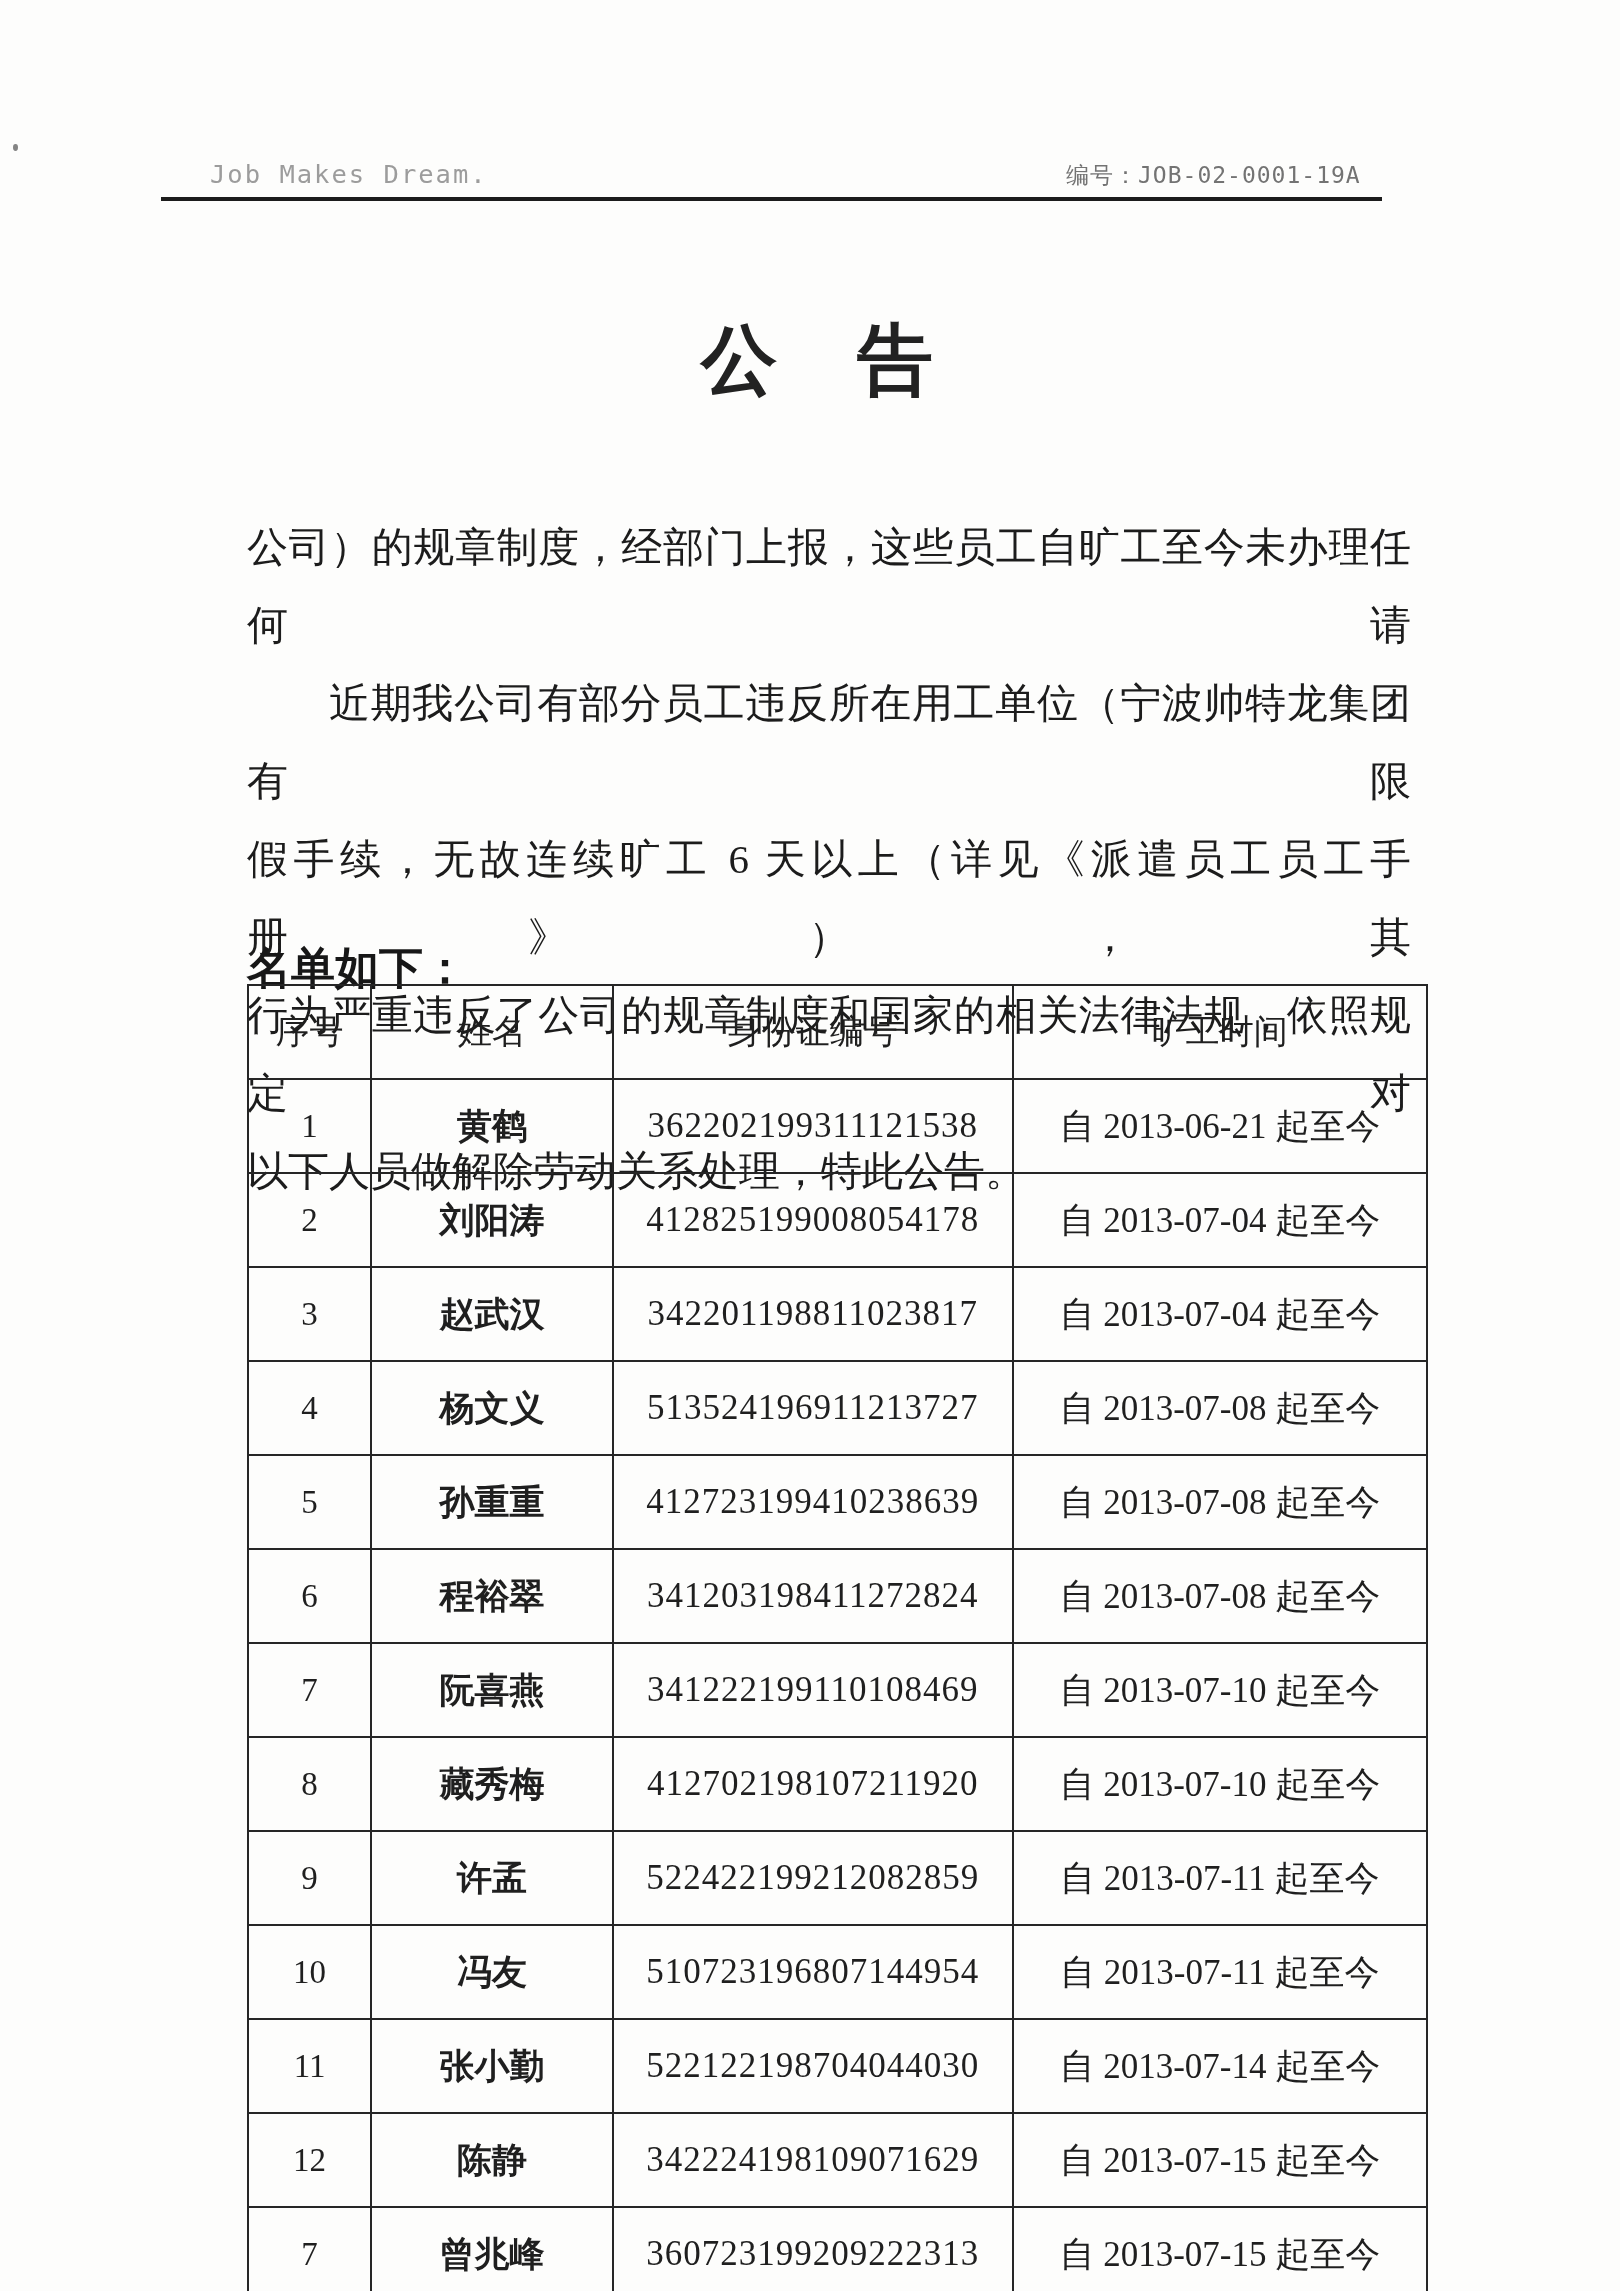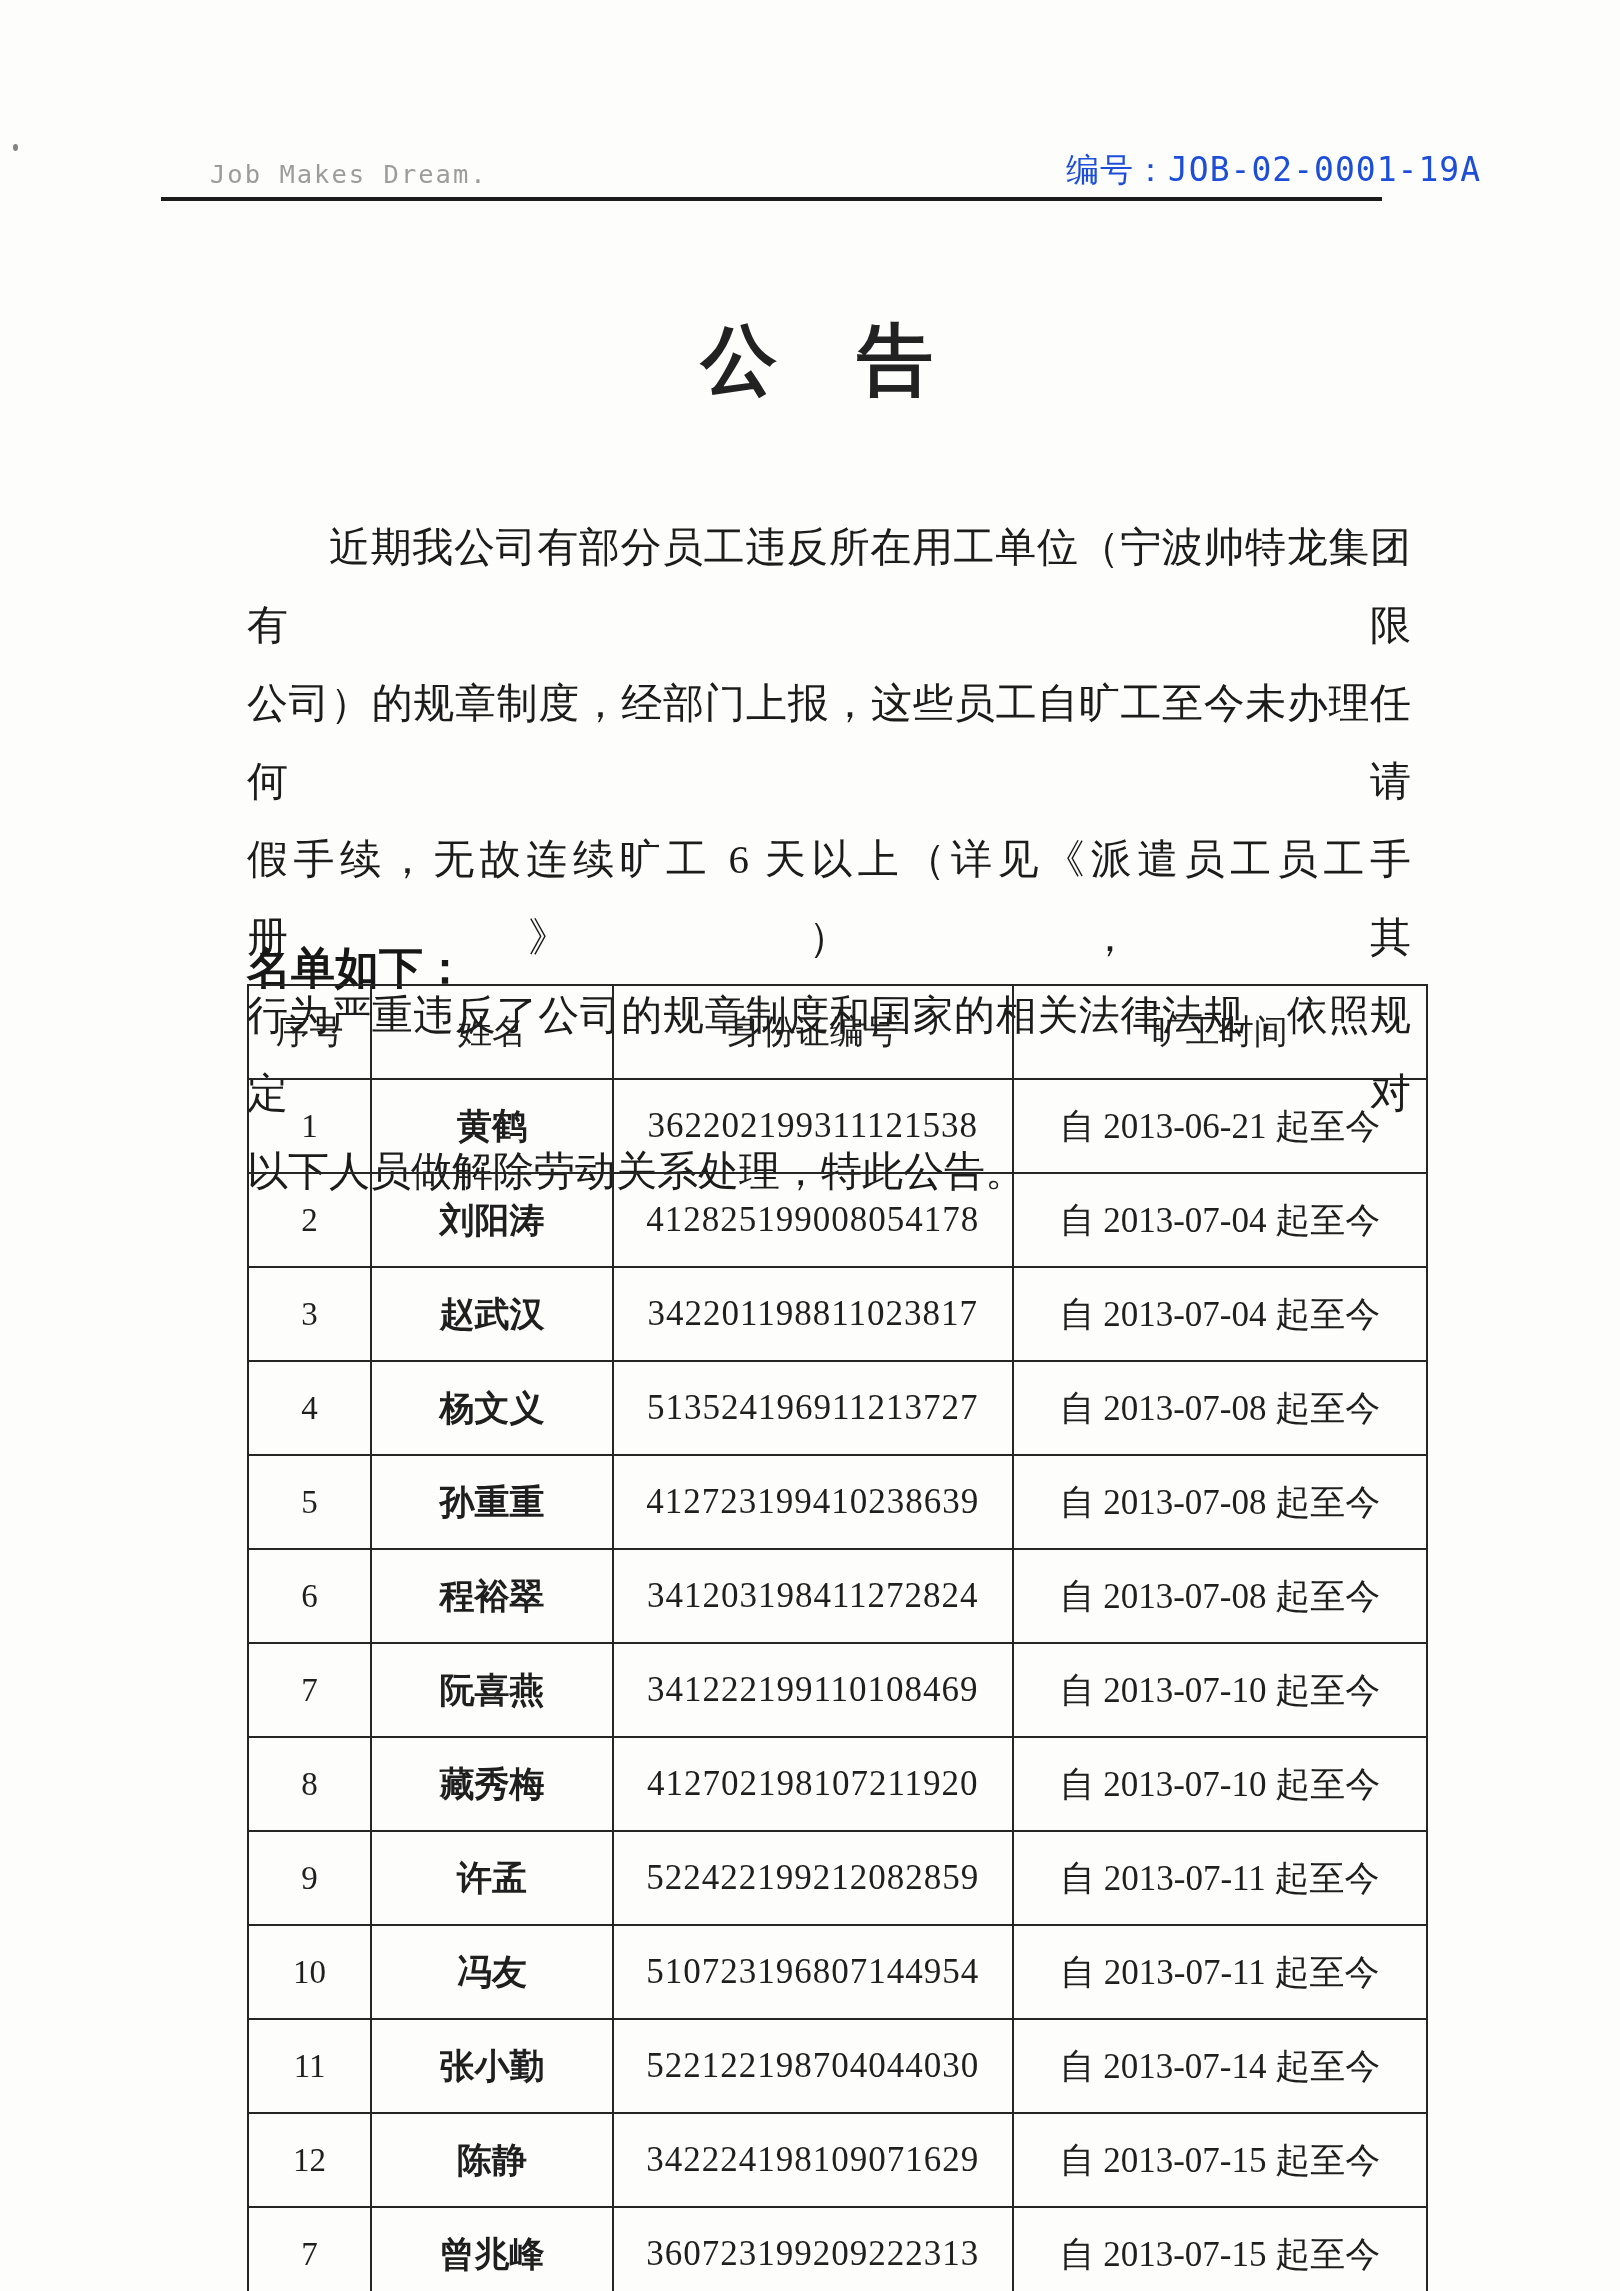--- a/index.html
+++ b/index.html
@@ -17,23 +17,23 @@
     width:4.9px;height:6.9px;border-radius:50%;
     background:#6f6f6f;opacity:.85;
   }
   .header-slogan{
     position:absolute;left:210px;top:159px;
     font-family:"DejaVu Sans Mono","Liberation Mono",monospace;
     font-size:25.5px;color:#9c9c9c;letter-spacing:2px;
     white-space:pre;
   }
   .header-docnum{
-    position:absolute;left:1066px;top:148px;
+    position:absolute;left:1066px;top:160px;
     font-family:"DejaVu Sans Mono","Liberation Mono",monospace;
-    font-size:33px;color:#1d4ed8;letter-spacing:1px;
+    font-size:23px;color:#737373;letter-spacing:1px;
     white-space:pre;
   }
   .header-rule{
     position:absolute;left:161px;top:197px;
     width:1221px;height:3.9px;background:#1c1c1c;
   }
   .doc-title{
     position:absolute;left:0;top:310px;width:100%;
     margin:0;text-align:center;
     font-size:76px;font-weight:bold;letter-spacing:2px;
@@ -88,22 +88,22 @@
 
   <span class="header-slogan">Job Makes Dream.</span>
 
   <span class="header-docnum">编号：JOB-02-0001-19A</span>
 
   <div class="header-rule"></div>
 
   <h1 class="doc-title">公　告</h1>
 
   <div class="body-text">
+      <div class="body-line">公司）的规章制度，经部门上报，这些员工自旷工至今未办理任何请</div>
       <div class="body-line first">近期我公司有部分员工违反所在用工单位（宁波帅特龙集团有限</div>
-      <div class="body-line">公司）的规章制度，经部门上报，这些员工自旷工至今未办理任何请</div>
       <div class="body-line">假手续，无故连续旷工 6 天以上（详见《派遣员工员工手册》），其</div>
       <div class="body-line">行为严重违反了公司的规章制度和国家的相关法律法规，依照规定对</div>
       <div class="body-line last">以下人员做解除劳动关系处理，特此公告。</div>
     </div>
 
   <div class="list-label">名单如下：</div>
 
   <table class="roster">
     <colgroup>
         <col style="width: 10.45%;">

